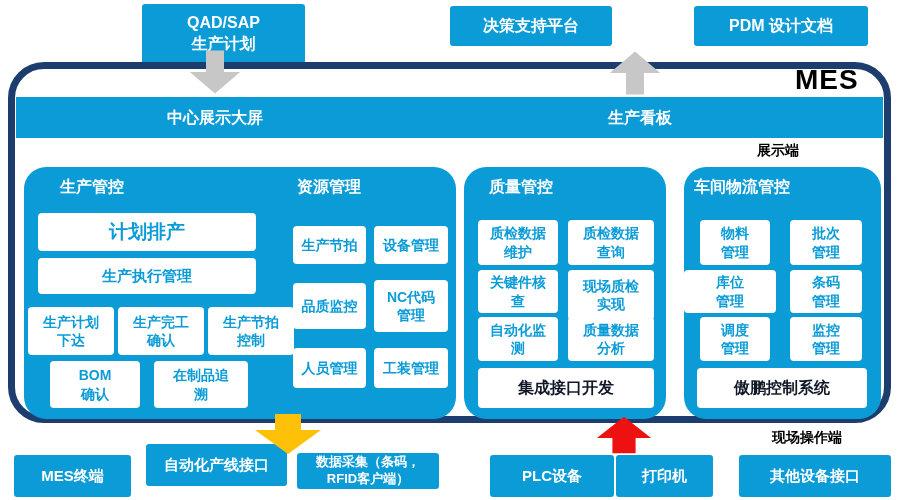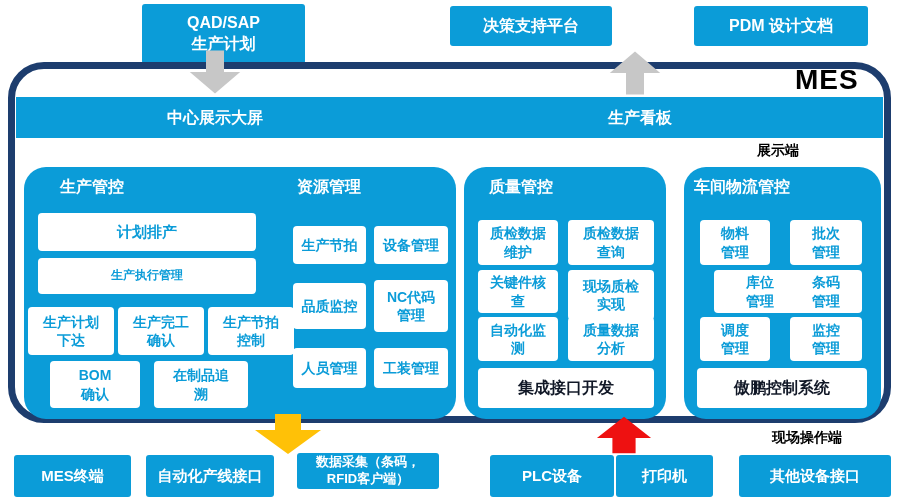--- a/index.html
+++ b/index.html
@@ -64,22 +64,22 @@
   <span class="header-text" style="left:99px; width:200px">中心展示大屏</span>
   <span class="header-text" style="left:524px; width:200px">生产看板</span>
 </div>
 
 <div class="side-label" style="left:757px; top:142px">展示端</div>
 
 <div class="group" style="left:24px; top:167px; width:432px; height:252px"></div>
 <div class="group-title" style="left:60px; top:177px; width:210px">生产管控</div>
 <div class="group-title" style="left:297px; top:177px; width:150px">资源管理</div>
 
-<div class="item" style="left:38px; top:213px; width:218px; height:38px; font-size:15px">计划排产</div>
-<div class="item" style="left:38px; top:258px; width:218px; height:36px; font-size:12px">生产执行管理</div>
+<div class="item" style="left:38px; top:213px; width:218px; height:38px; font-size:19px">计划排产</div>
+<div class="item" style="left:38px; top:258px; width:218px; height:36px; font-size:15px">生产执行管理</div>
 <div class="item" style="left:28px; top:307px; width:86px; height:48px">生产计划
 下达</div>
 <div class="item" style="left:118px; top:307px; width:86px; height:48px">生产完工
 确认</div>
 <div class="item" style="left:208px; top:307px; width:86px; height:48px">生产节拍
 控制</div>
 <div class="item" style="left:50px; top:361px; width:90px; height:47px">BOM
 确认</div>
 <div class="item" style="left:154px; top:361px; width:94px; height:47px">在制品追
 溯</div>
@@ -109,38 +109,38 @@
 分析</div>
 <div class="item emph" style="left:478px; top:368px; width:176px; height:40px">集成接口开发</div>
 
 <div class="group" style="left:684px; top:167px; width:197px; height:252px"></div>
 <div class="group-title" style="left:694px; top:177px; width:178px">车间物流管控</div>
 
 <div class="item" style="left:700px; top:220px; width:70px; height:45px">物料
 管理</div>
 <div class="item" style="left:790px; top:220px; width:72px; height:45px">批次
 管理</div>
-<div class="item" style="left:714px; top:270px; width:92px; height:43px">库位
+<div class="item" style="left:684px; top:270px; width:92px; height:43px">库位
 管理</div>
 <div class="item" style="left:790px; top:270px; width:72px; height:43px">条码
 管理</div>
 <div class="item" style="left:700px; top:317px; width:70px; height:44px">调度
 管理</div>
 <div class="item" style="left:790px; top:317px; width:72px; height:44px">监控
 管理</div>
 <div class="item emph" style="left:697px; top:368px; width:170px; height:40px">傲鹏控制系统</div>
 
 <svg class="arrow" style="left:253px; top:414px" width="70" height="40" viewBox="0 0 70 40">
   <polygon points="22,0 48,0 48,16 68,16 35,40 2,16 22,16" fill="#ffc107"></polygon>
 </svg>
 <svg class="arrow" style="left:595px; top:416px" width="58" height="38" viewBox="0 0 60 38">
   <polygon points="30,0 58,22 42,22 42,38 18,38 18,22 2,22" fill="#ee1111"></polygon>
 </svg>
 
 <div class="side-label" style="left:772px; top:429px">现场操作端</div>
 
 <div class="blue-box bottom-box" style="left:14px; top:455px; width:117px; height:42px">MES终端</div>
-<div class="blue-box bottom-box" style="left:146px; top:455px; width:128px; height:42px">自动化产线接口</div>
+<div class="blue-box bottom-box" style="left:146px; top:444px; width:141px; height:42px">自动化产线接口</div>
 <div class="blue-box bottom-box small-text" style="left:297px; top:453px; width:142px; height:36px">数据采集（条码，
 RFID客户端）</div>
 <div class="blue-box bottom-box" style="left:490px; top:455px; width:124px; height:42px">PLC设备</div>
 <div class="blue-box bottom-box" style="left:616px; top:455px; width:97px; height:42px">打印机</div>
 <div class="blue-box bottom-box" style="left:739px; top:455px; width:152px; height:42px">其他设备接口</div>
 
 </body></html>

